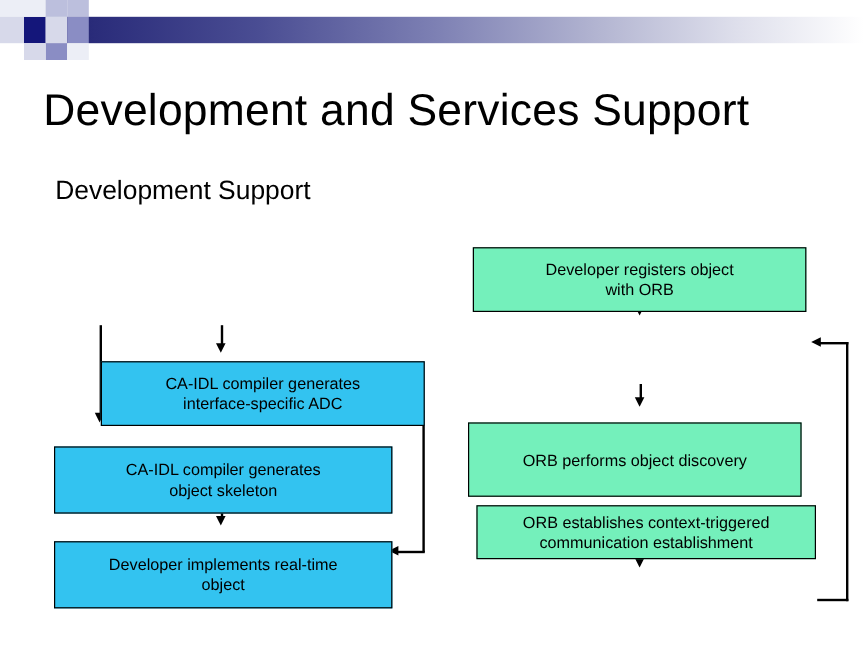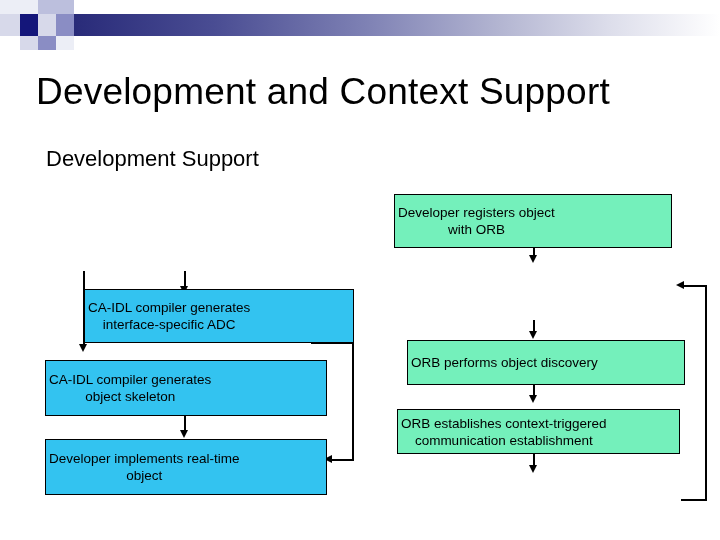--- a/index.html
+++ b/index.html
@@ -64,25 +64,27 @@
   #subhead-dev { left: 46px;  top: 145px; }
   #subhead-run { left: 370px; top: 145px; }
 
   
   .node {
     position: absolute;
     box-sizing: border-box;
     border: 1.5px solid #000000;
     display: flex;
     align-items: center;
+    justify-content: center;
     text-align: center;
     font-size: 13.5px;
     line-height: 17px;
     padding: 2px 3px;
     color: #000000;
+    margin-top: 12px;
   }
   .node.dev { background: #33c3f0; }
   .node.run { background: #74f0bb; }
 
   
   .conn {
     position: absolute;
     background: #000000;
   }
   .conn.v { width: 2px; }
@@ -116,21 +118,21 @@
   <div class="deco-sq sq-darknavy" style="left:20px;  top:14px; width:18px; height:22px;"></div>
   <div class="deco-sq sq-faint" style="left:20px;  top:0px;  width:18px; height:14px;"></div>
   <div class="deco-sq sq-lightblue" style="left:38px;  top:0px;  width:18px; height:14px;"></div>
   <div class="deco-sq sq-paleblue" style="left:38px;  top:14px; width:18px; height:22px;"></div>
   <div class="deco-sq sq-midblue" style="left:38px;  top:36px; width:18px; height:14px;"></div>
   <div class="deco-sq sq-paleblue" style="left:20px;  top:36px; width:18px; height:14px;"></div>
   <div class="deco-sq sq-lightblue" style="left:56px;  top:0px;  width:18px; height:14px;"></div>
   <div class="deco-sq sq-midblue" style="left:56px;  top:14px; width:18px; height:22px;"></div>
   <div class="deco-sq sq-faint" style="left:56px;  top:36px; width:18px; height:14px;"></div>
 
-  <div class="title">Development and Context Support</div>
+  <div class="title">Development and Services Support</div>
 
   <div class="subhead" id="subhead-dev">Development Support</div>
 
 
   <div class="conn v" style="left:184px; top:271px; height:18px;"></div>
   <div class="arrow down" style="left:180px; top:286px;"></div>
 
   <div class="conn v" style="left:83px; top:271px; height:76px;"></div>
   <div class="arrow down" style="left:79px; top:344px;"></div>
 
@@ -174,21 +176,21 @@
   <div class="conn v" style="left:705px; top:285px; height:216px;"></div>
   <div class="conn h" style="left:683px; top:285px; width:24px;"></div>
   <div class="arrow left" style="left:676px; top:281px;"></div>
 
   <div class="node run" style="left:394px; top:194px; width:278px; height:54px;">
     <span style="white-space:pre-line">Developer registers object
 with ORB</span>
   </div>
 
 
-  <div class="node run" style="left:407px; top:340px; width:278px; height:45px;">
+  <div class="node run" style="left:390px; top:340px; width:278px; height:62px;">
     <span style="white-space:pre-line">ORB performs object discovery</span>
   </div>
 
   <div class="node run" style="left:397px; top:409px; width:283px; height:45px;">
     <span style="white-space:pre-line">ORB establishes context-triggered
 communication establishment</span>
   </div>
 
 
 </div>

